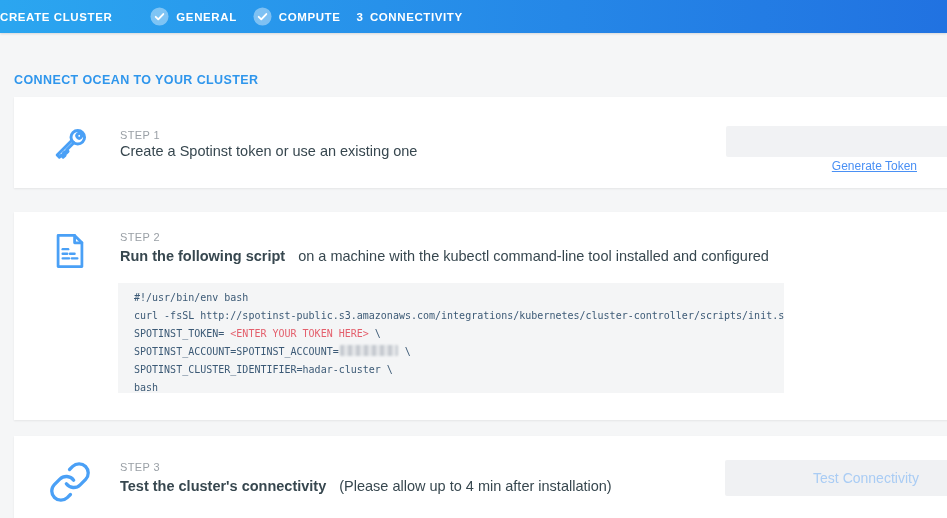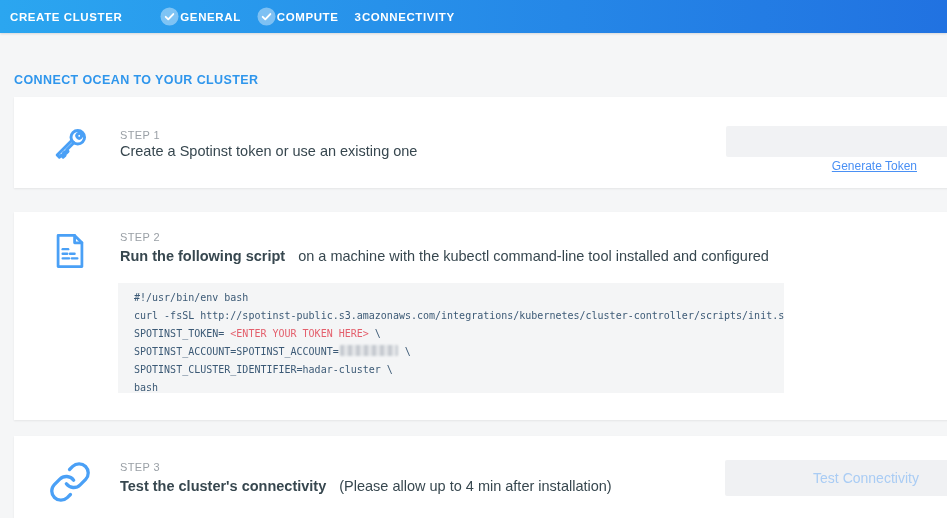--- a/index.html
+++ b/index.html
@@ -2,24 +2,24 @@
 <html><head>
 <meta charset="utf-8">
 <style>
   * { margin:0; padding:0; box-sizing:border-box; }
   body { background:#e9eaec; font-family:"Liberation Sans", sans-serif; }
   #viewport { position:relative; width:947px; height:518px; overflow:hidden; background:#f5f6f7; }
 
   
   .topbar { position:absolute; top:0; left:0; width:100%; height:33px;
     background:linear-gradient(90deg,#2ba6f0 0%,#2172e1 100%);
-    display:flex; align-items:center; padding-left:10px;
+    display:flex; align-items:center; 
     box-shadow:0 1px 2px rgba(0,0,0,.12); }
   .topbar-title { color:#fff; font-size:11.5px; font-weight:bold; letter-spacing:.6px; margin-right:22px; }
-  .topbar-step { display:flex; align-items:center; gap:1px; margin-left:16px; cursor:pointer; }
+  .topbar-step { display:flex; align-items:center; gap:7px; margin-left:16px; cursor:pointer; }
   .topbar-step .step-label { color:#fff; font-size:11.5px; font-weight:bold; letter-spacing:.6px; }
   .topbar-step .step-num { color:#fff; font-size:11.5px; font-weight:bold; }
   .check-badge { display:block; }
 
   
   .section-title { position:absolute; left:14px; top:73px; color:#2f96ec;
     font-size:12.5px; font-weight:bold; letter-spacing:.4px; }
 
   
   .card { position:absolute; left:14px; width:992px; background:#fff;

